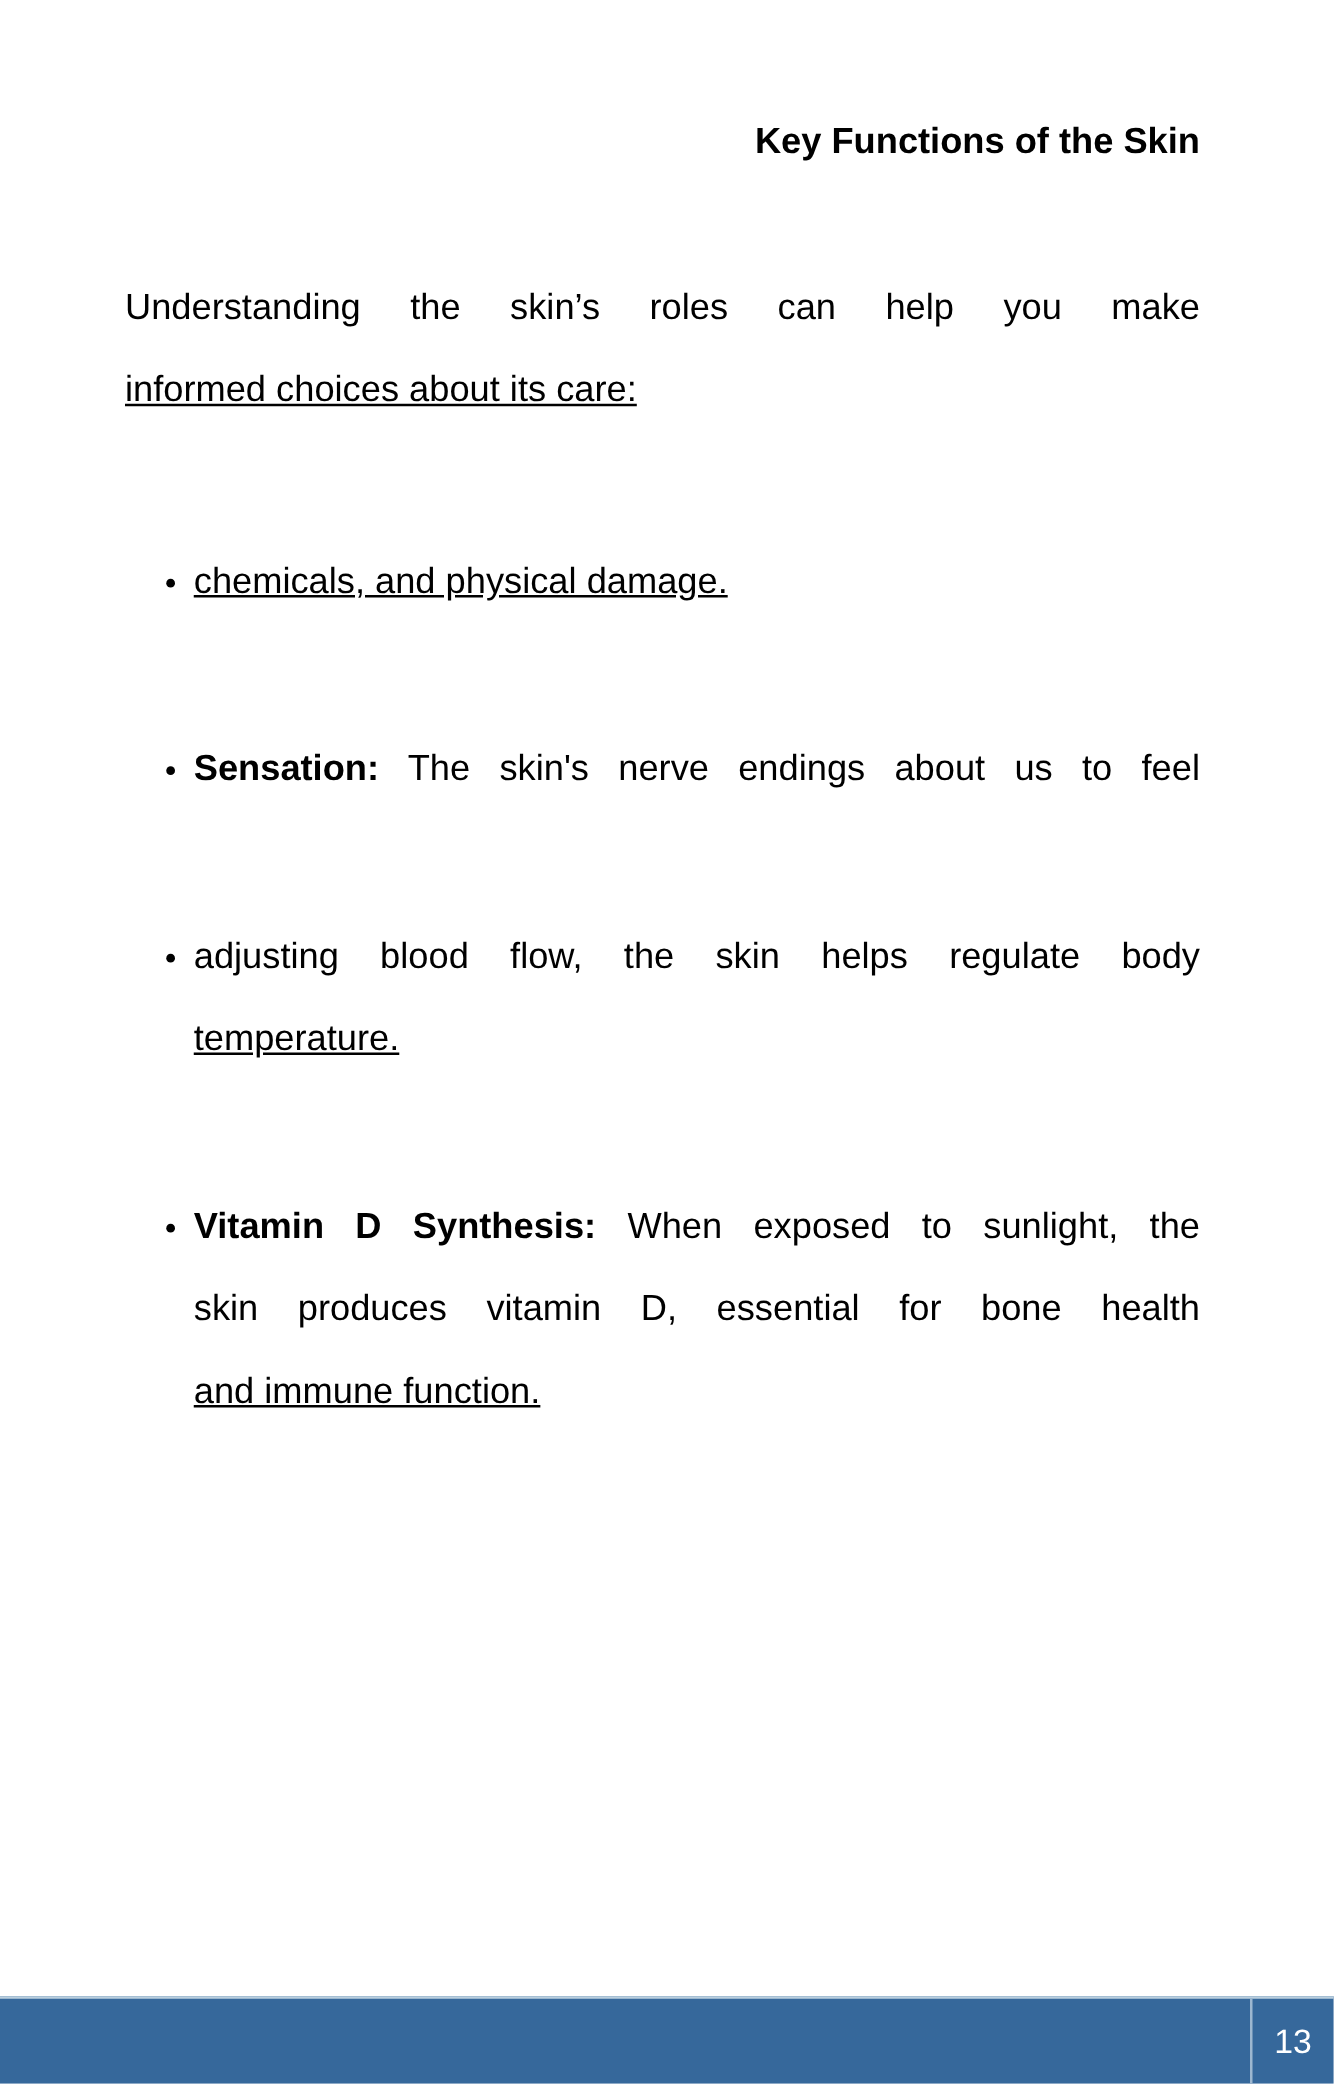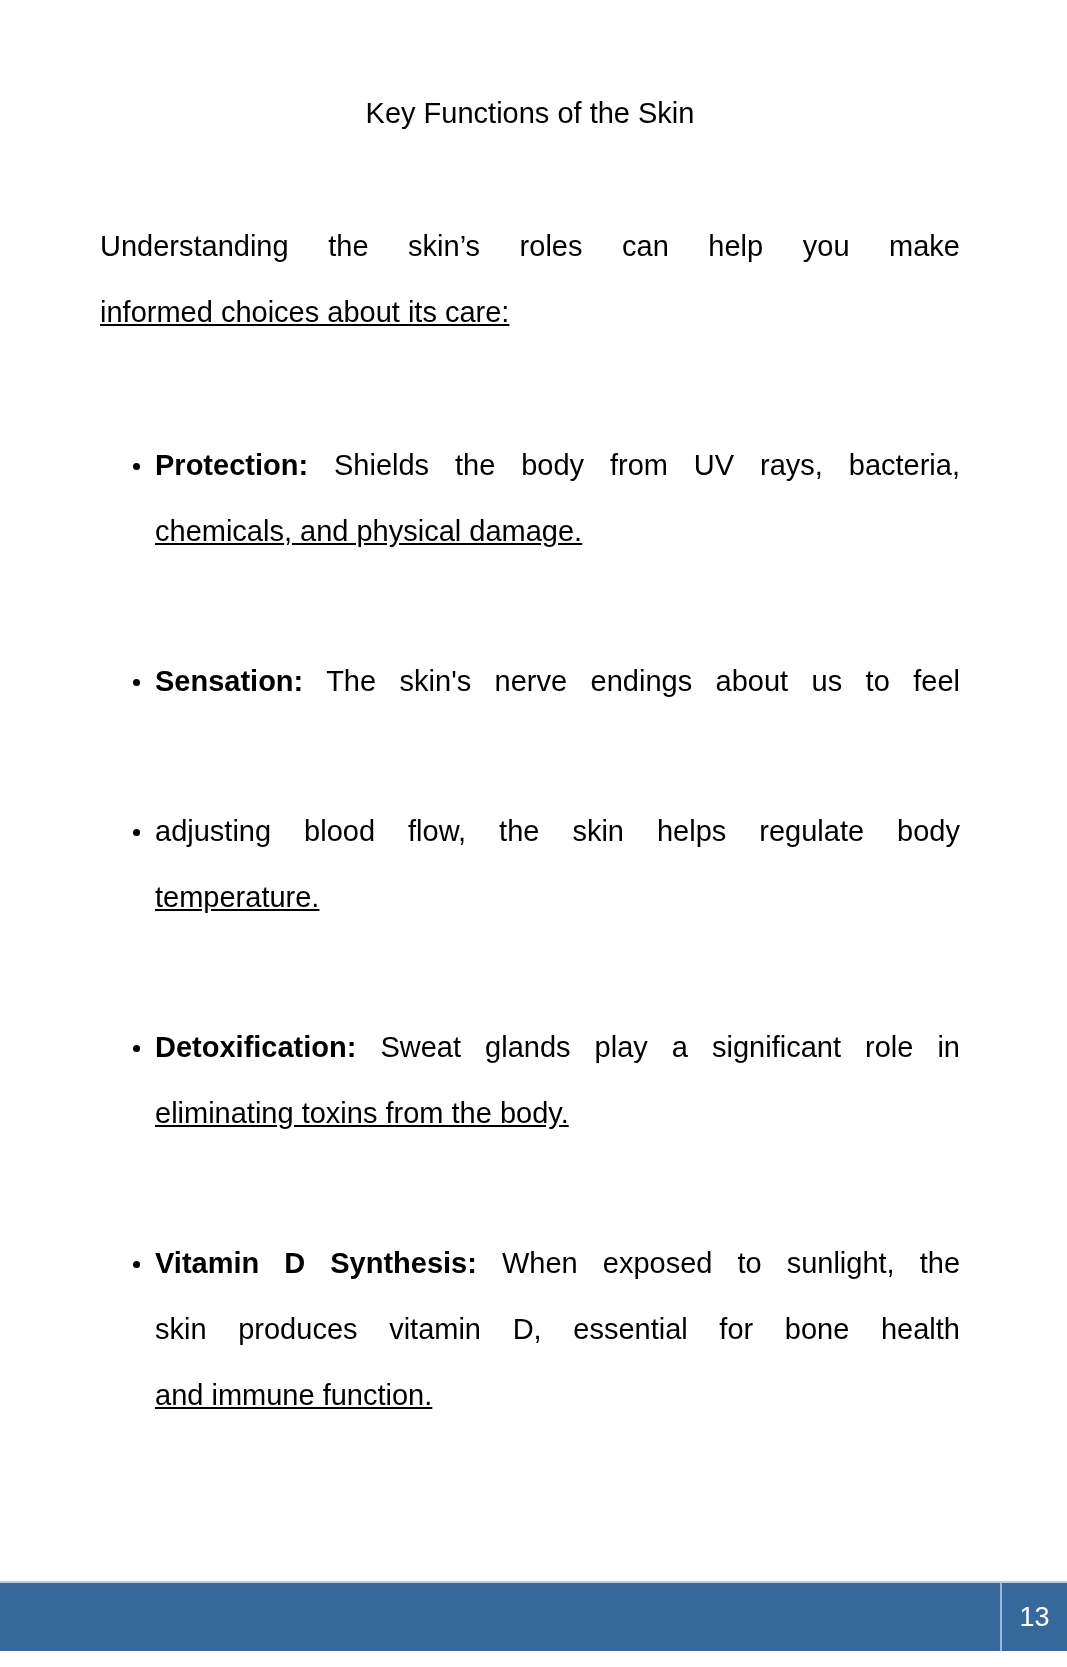--- a/index.html
+++ b/index.html
@@ -13,22 +13,22 @@
     position: relative;
     overflow: hidden;
     font-family: "Liberation Sans", sans-serif;
     color: #000000;
   }
   .content {
     padding: 80px 107px 0 100px;
   }
   .doc-title {
     font-size: 29px;
-    font-weight: normal;
-    text-align: center;
+    font-weight: bold;
+    text-align: right;
     line-height: 66px;
   }
   .intro {
     margin-top: 67px;
     font-size: 29px;
   }
   .jline {
     line-height: 66px;
     text-align: justify;
     text-align-last: justify;
@@ -62,21 +62,21 @@
     border-radius: 50%;
     background: #000000;
   }
   .term {
     font-weight: bold;
   }
   .footer-bar {
     position: absolute;
     left: 0;
     right: 0;
-    bottom: 16px;
+    bottom: 0;
     height: 68px;
     background: var(--footer-bar, #36689b);
     border-top: 2px solid var(--footer-border, #b9cede);
   }
   .footer-separator {
     position: absolute;
     right: 65px;
     top: 0;
     bottom: 0;
     width: 2px;
@@ -106,40 +106,34 @@
 
   <div class="intro">
     <div class="jline">Understanding the skin’s roles can help you make</div>
     <div class="lline">informed choices about its care:</div>
   </div>
 
   <ul class="bullet-list">
 
     <li>
       <span class="bullet-dot"></span>
-      <div class="jline"><span class="term">Protection:</span> <span>Shields the body from UV rays, bacteria,</span></div>
       <div class="lline">chemicals, and physical damage.</div>
     </li>
 
     <li>
       <span class="bullet-dot"></span>
       <div class="jline"><span class="term">Sensation:</span> <span>The skin's nerve endings about us to feel</span></div>
     </li>
 
     <li>
       <span class="bullet-dot"></span>
       <div class="jline">adjusting blood flow, the skin helps regulate body</div>
       <div class="lline">temperature.</div>
     </li>
 
-    <li>
-      <span class="bullet-dot"></span>
-      <div class="jline"><span class="term">Detoxification:</span> <span>Sweat glands play a significant role in</span></div>
-      <div class="lline">eliminating toxins from the body.</div>
-    </li>
 
     <li>
       <span class="bullet-dot"></span>
       <div class="jline"><span class="term">Vitamin D Synthesis:</span> <span>When exposed to sunlight, the</span></div>
       <div class="jline">skin produces vitamin D, essential for bone health</div>
       <div class="lline">and immune function.</div>
     </li>
 
   </ul>
 </div>

